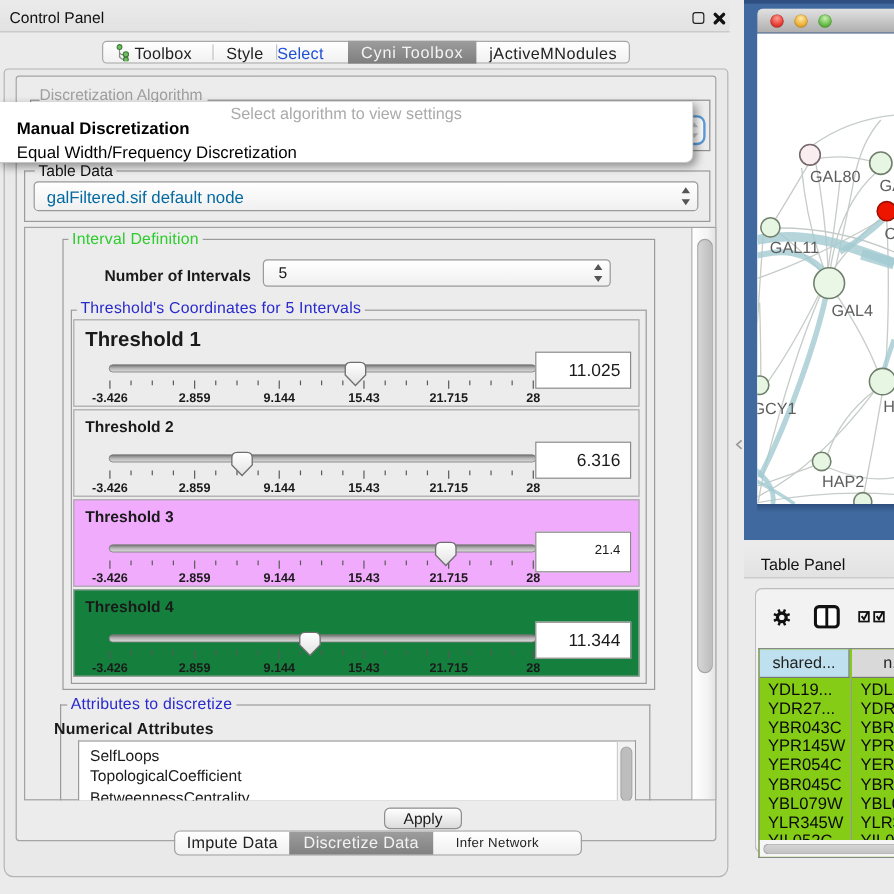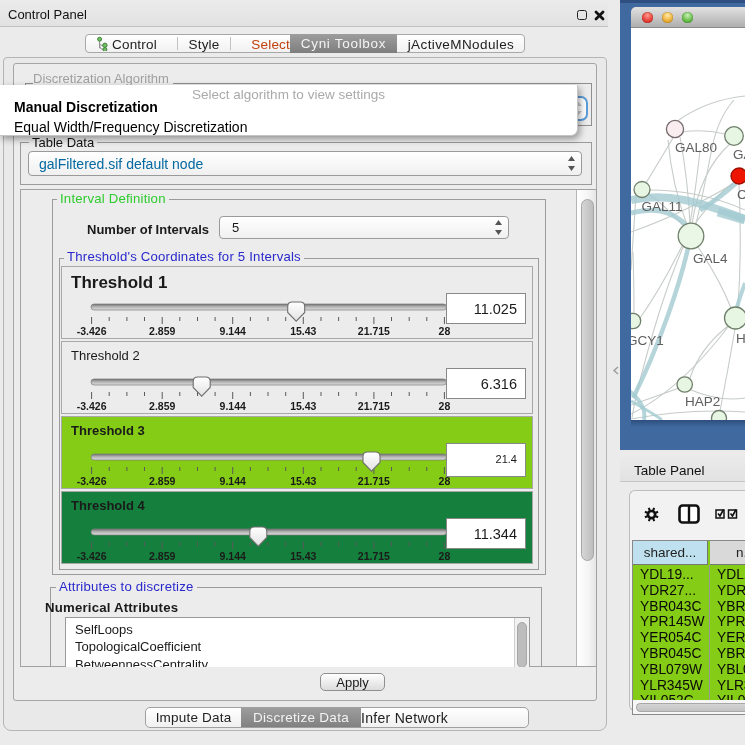--- a/index.html
+++ b/index.html
@@ -17,23 +17,23 @@
 
 <div class="abs" style="left:85px;top:34px;width:440px;height:19px;background:linear-gradient(#ffffff,#f1f1f1);border:1px solid #a8a8a8;border-radius:4px"></div>
 <div class="abs" style="left:177px;top:37px;width:1px;height:13px;background:#c3c3c3"></div>
 <div class="abs" style="left:230px;top:37px;width:1px;height:13px;background:#c3c3c3"></div>
 <svg class="abs" style="left:96px;top:36px" width="13" height="15" viewBox="0 0 13 15">
 <path d="M3.6 4.5V12.2M3.6 7.5Q3.6 9.5 7.5 9.7M3.6 10Q3.6 13 7.5 13.6" stroke="#8a8a8a" stroke-width="1" fill="none"></path>
 <circle cx="3.6" cy="3.2" r="2" fill="#6fbf62" stroke="#3d7a36" stroke-width="0.9"></circle>
 <circle cx="8.9" cy="9.3" r="2.2" fill="#6fbf62" stroke="#3d7a36" stroke-width="0.9"></circle>
 <circle cx="8.9" cy="13.6" r="2" fill="#6fbf62" stroke="#3d7a36" stroke-width="0.9"></circle>
 </svg>
-<div class="abs" style="left:112px;top:37px;font-size:13.5px;letter-spacing:0.2px;color:#222">Control</div>
+<div class="abs" style="left:112px;top:37px;font-size:13.5px;letter-spacing:0.2px;color:#222">Toolbox</div>
 <div class="abs" style="left:177px;top:37px;width:54px;text-align:center;font-size:13.5px;letter-spacing:0.2px;color:#222">Style</div>
-<div class="abs" style="left:231px;top:37px;width:59px;text-align:right;font-size:13.5px;letter-spacing:0.2px;color:#c2410c">Select</div>
+<div class="abs" style="left:231px;top:37px;width:59px;text-align:left;font-size:13.5px;letter-spacing:0.2px;color:#1d4ed8">Select</div>
 <div class="abs" style="left:290px;top:34px;width:107px;height:19px;background:linear-gradient(#9d9d9d,#7e7e7e);line-height:19px;text-align:center;font-size:13.5px;letter-spacing:0.7px;color:#f3f3f3">Cyni Toolbox</div>
 <div class="abs" style="left:397px;top:37px;width:128px;text-align:center;font-size:13.5px;letter-spacing:0.4px;color:#222">jActiveMNodules</div>
 
 <div class="abs" style="left:3px;top:57px;width:604px;height:674px;border:1px solid #b5b5b5;border-radius:4px 4px 8px 8px;background:#e9e9e9"></div>
 
 <div class="abs" style="left:13px;top:63px;width:584px;height:638px;border:1px solid #a5a5a5;border-radius:3px;background:#ececec"></div>
 
 <div class="abs" style="left:25px;top:83px;width:567px;height:43px;border:1px solid #8f8f8f"></div>
 <div class="abs" style="left:33px;top:71px;font-size:13px;font-weight:normal;color:#9f9f9f;background:#ececec;padding-right:4px">Discretization Algorithm</div>
 
@@ -91,37 +91,37 @@
         <text x="170.7" y="68" text-anchor="middle">9.144</text>
         <text x="241.3" y="68" text-anchor="middle">15.43</text>
         <text x="311.9" y="68" text-anchor="middle">21.715</text>
         <text x="382.4" y="68" text-anchor="middle">28</text>
       </g>
 <path d="M225.7 39.5q0-4.5 4.5-4.5h8q4.5 0 4.5 4.5v6l-8.5 8.7l-8.5-8.7z" fill="url(#thm)" stroke="#6f6f6f" stroke-width="1.1"></path>
 </svg>
 <div class="abs" style="left:384px;top:26px;width:80px;height:31px;border:1px solid #898989;background:#fff;font-size:14.5px;line-height:30px;text-align:right;padding-right:8px">11.025</div>
 </div>
 <div class="abs" style="left:61px;top:341px;width:472px;height:73px;border:1px solid #a8a8a8;background:#ececec">
-<div class="abs" style="left:9px;top:6px;font-size:13px;font-weight:normal">Threshold 2</div>
+<div class="abs" style="left:9px;top:6px;font-size:13px;font-weight:bold">Threshold 2</div>
 <svg class="abs" style="left:0;top:0" width="472" height="73" viewBox="0 0 472 73">
 <rect x="29" y="37" width="355.5" height="6" rx="3" fill="url(#trk)" stroke="#7d7d7d" stroke-width="0.7"></rect>
 <path d="M29.6 50V57M47.2 50V54M64.9 50V54M82.5 50V54M100.2 50V57M117.8 50V54M135.5 50V54M153.1 50V54M170.7 50V57M188.4 50V54M206.0 50V54M223.7 50V54M241.3 50V57M259.0 50V54M276.6 50V54M294.2 50V54M311.9 50V57M329.5 50V54M347.2 50V54M364.8 50V54M382.4 50V57" stroke="#5a5a5a" stroke-width="1" fill="none"></path>
 <g font-size="10.5" font-weight="bold" fill="#1a1a1a">
         <text x="29.6" y="68" text-anchor="middle">-3.426</text>
         <text x="100.2" y="68" text-anchor="middle">2.859</text>
         <text x="170.7" y="68" text-anchor="middle">9.144</text>
         <text x="241.3" y="68" text-anchor="middle">15.43</text>
         <text x="311.9" y="68" text-anchor="middle">21.715</text>
         <text x="382.4" y="68" text-anchor="middle">28</text>
       </g>
 <path d="M131.2 39.5q0-4.5 4.5-4.5h8q4.5 0 4.5 4.5v6l-8.5 8.7l-8.5-8.7z" fill="url(#thm)" stroke="#6f6f6f" stroke-width="1.1"></path>
 </svg>
 <div class="abs" style="left:384px;top:26px;width:80px;height:31px;border:1px solid #898989;background:#fff;font-size:14.5px;line-height:30px;text-align:right;padding-right:8px">6.316</div>
 </div>
-<div class="abs" style="left:61px;top:416px;width:472px;height:73px;border:1px solid #a8a8a8;background:#84cc16">
+<div class="abs" style="left:61px;top:416px;width:472px;height:73px;border:1px solid #a8a8a8;background:#f0abfc">
 <div class="abs" style="left:9px;top:6px;font-size:13px;font-weight:bold">Threshold 3</div>
 <svg class="abs" style="left:0;top:0" width="472" height="73" viewBox="0 0 472 73">
 <rect x="29" y="37" width="355.5" height="6" rx="3" fill="url(#trk)" stroke="#7d7d7d" stroke-width="0.7"></rect>
 <path d="M29.6 50V57M47.2 50V54M64.9 50V54M82.5 50V54M100.2 50V57M117.8 50V54M135.5 50V54M153.1 50V54M170.7 50V57M188.4 50V54M206.0 50V54M223.7 50V54M241.3 50V57M259.0 50V54M276.6 50V54M294.2 50V54M311.9 50V57M329.5 50V54M347.2 50V54M364.8 50V54M382.4 50V57" stroke="#5a5a5a" stroke-width="1" fill="none"></path>
 <g font-size="10.5" font-weight="bold" fill="#1a1a1a">
         <text x="29.6" y="68" text-anchor="middle">-3.426</text>
         <text x="100.2" y="68" text-anchor="middle">2.859</text>
         <text x="170.7" y="68" text-anchor="middle">9.144</text>
         <text x="241.3" y="68" text-anchor="middle">15.43</text>
         <text x="311.9" y="68" text-anchor="middle">21.715</text>
@@ -153,24 +153,24 @@
 <div class="gtitle" style="left:56px;top:580px;color:#2929cc">Attributes to discretize</div>
 <div class="abs" style="left:45px;top:600px;font-size:13.2px;letter-spacing:0.2px;font-weight:bold">Numerical Attributes</div>
 <div class="abs" style="left:65px;top:617px;width:465px;height:50px;border:1px solid #9a9a9a;border-bottom:none;background:#fff;overflow:hidden">
   <div style="padding:3px 0 0 9px;font-size:13px;line-height:17.3px">SelfLoops<br>TopologicalCoefficient<br>BetweennessCentrality</div>
   <div class="abs" style="left:448px;top:0;width:17px;height:50px;background:#f2f2f2;border-left:1px solid #cfcfcf"></div>
   <div class="abs" style="left:451px;top:4px;width:10px;height:46px;border:1px solid #a8a8a8;border-radius:5px;background:#bdbdbd"></div>
 </div>
 
 <div class="abs" style="left:320px;top:673px;width:65px;height:18px;border:1px solid #8f8f8f;border-radius:5px;background:linear-gradient(#ffffff,#dcdcdc);text-align:center;font-size:13px;line-height:17px">Apply</div>
 
-<div class="abs" style="left:145px;top:707px;width:384px;height:21px;background:linear-gradient(#ffffff,#f0f0f0);border:1px solid #a0a0a0;border-radius:5px;overflow:hidden">
+<div class="abs" style="left:145px;top:692px;width:340px;height:21px;background:linear-gradient(#ffffff,#f0f0f0);border:1px solid #a0a0a0;border-radius:5px;overflow:hidden">
   <div class="abs" style="left:0;top:0;width:95px;height:21px;line-height:20px;text-align:center;font-size:13.5px;letter-spacing:0.2px;color:#222">Impute Data</div>
   <div class="abs" style="left:95px;top:0;width:120px;height:21px;background:linear-gradient(#9d9d9d,#7e7e7e);line-height:20px;text-align:center;font-size:13.5px;letter-spacing:0.3px;color:#f3f3f3">Discretize Data</div>
-  <div class="abs" style="left:215px;top:0;width:107px;height:21px;line-height:20px;font-size:14px;letter-spacing:0.3px;color:#222">Infer Network</div>
+  <div class="abs" style="left:215px;top:0;width:107px;height:21px;line-height:20px;text-align:center;font-size:11px;letter-spacing:0.3px;color:#222">Infer Network</div>
 </div>
 
 <svg class="abs" style="left:612px;top:366px" width="8" height="9" viewBox="0 0 8 9">
     <path d="M6 1L2 4.5L6 8" stroke="#9a9a9a" stroke-width="1.4" fill="none"></path>
   </svg>
 
 <div class="abs" style="left:0;top:85px;width:578px;height:51px;background:#fff;border-radius:0 0 7px 0;border-bottom:1px solid #c5c5c5;border-right:1px solid #c5c5c5;box-shadow:2px 3px 7px rgba(0,0,0,0.38)">
   <div class="abs" style="left:0;top:2px;width:100%;text-align:center;font-size:13.5px;color:#aaaaaa">Select algorithm to view settings</div>
   <div class="abs" style="left:14px;top:14px;font-size:14px;font-weight:bold;color:#000">Manual Discretization</div>
   <div class="abs" style="left:14px;top:34px;font-size:14px;color:#000">Equal Width/Frequency Discretization</div>

